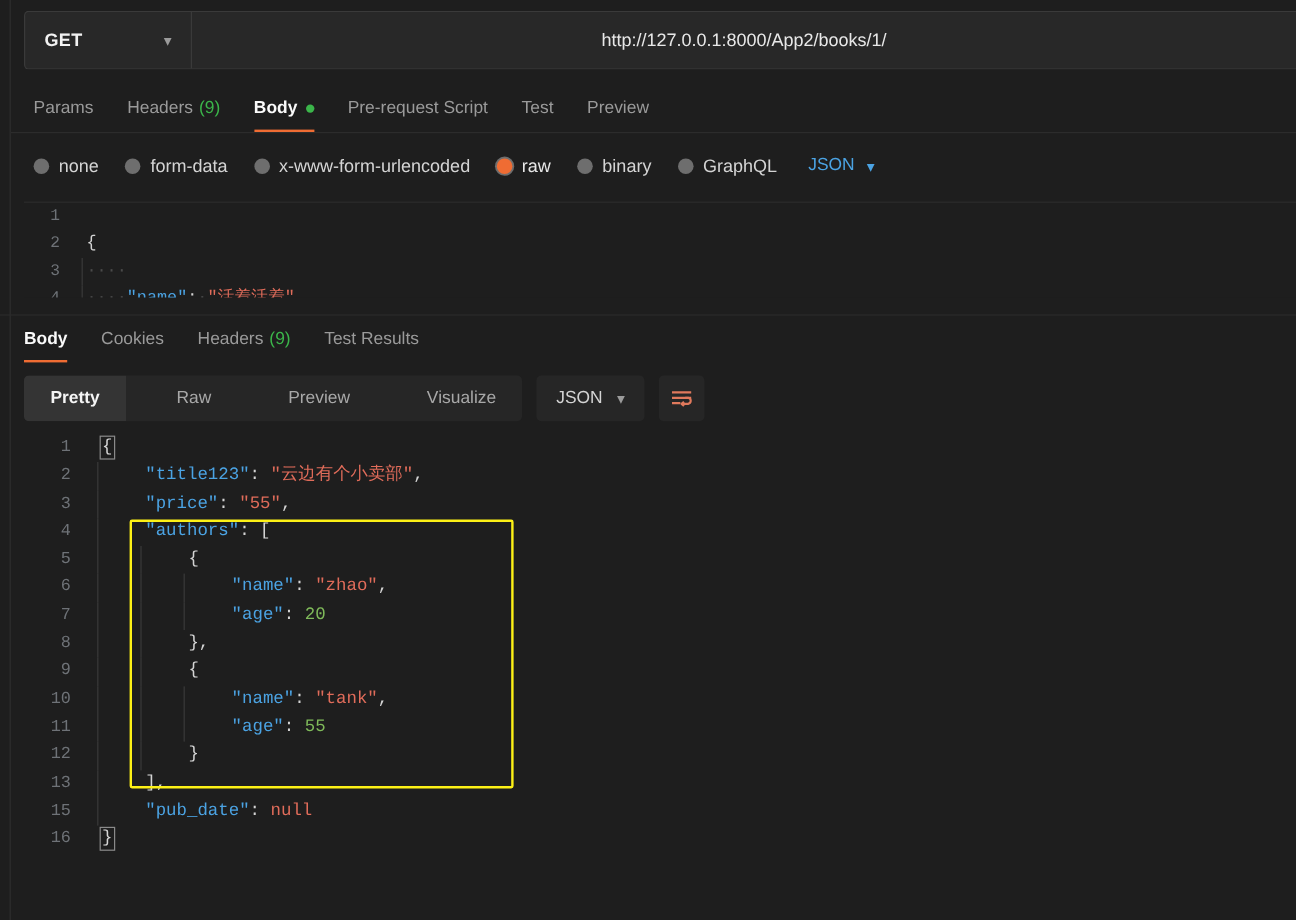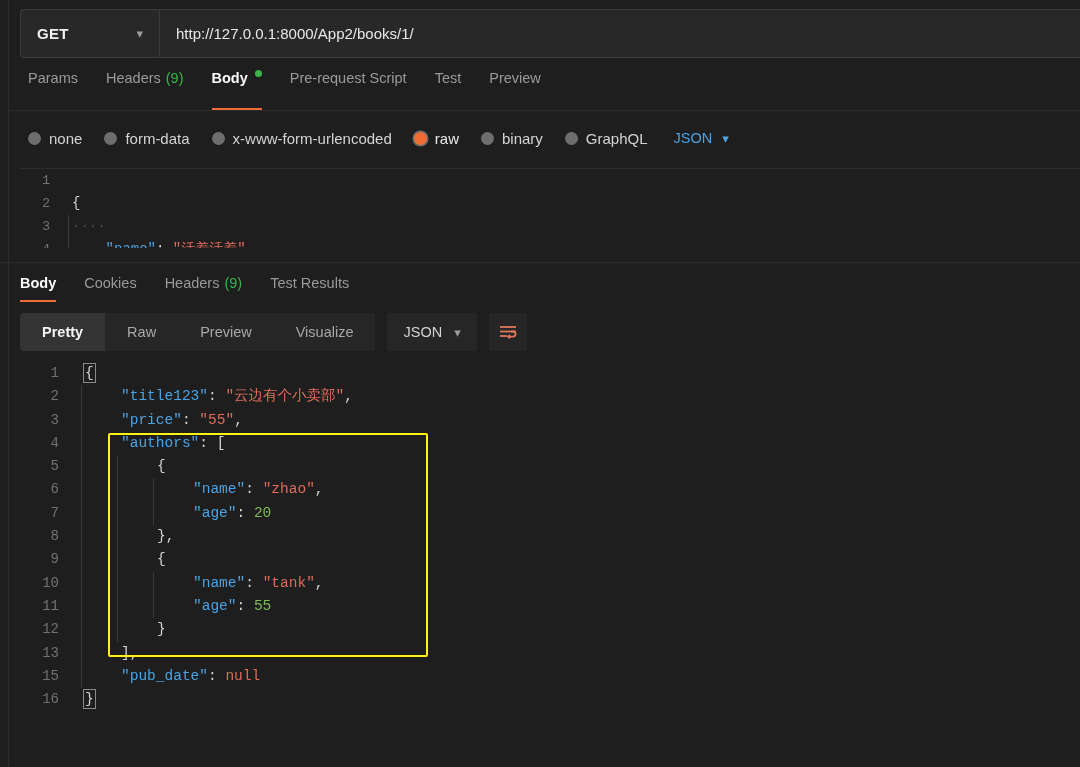--- a/index.html
+++ b/index.html
@@ -32,29 +32,30 @@
   }
   .method-label {
     color: #f2f2f2; font-size: 15px; font-weight: bold; letter-spacing: .3px;
     flex: 1;
   }
   .chev { color: #9b9b9b; font-size: 13px; line-height: 1; }
   .url-input {
     flex: 1; display: flex; align-items: center; padding: 0 16px;
     color: #e8e8e8; font-size: 15px; cursor: text;
     font-family: "Liberation Sans", sans-serif;
+    justify-content: center;
   }
 
   
   .req-tabs {
     position: absolute; left: 20px; top: 70px; right: 0; height: 40px;
     display: flex; align-items: center; gap: 0;
   }
   .req-tab {
-    position: relative; height: 40px; display: flex; 
+    position: relative; height: 40px; display: flex; align-items: center;
     padding: 0 14px; color: #9a9a9a; font-size: 14.5px; cursor: pointer;
     white-space: nowrap;
   }
   .req-tab:first-child { padding-left: 8px; }
   .req-tab.active { color: #fafafa; font-weight: bold; }
   .req-tab.active::after {
     content: ""; position: absolute; left: 14px; right: 14px; bottom: 0;
     height: 2px; background: #ef6c33;
   }
   .req-tab:first-child.active::after { left: 8px; }
@@ -145,20 +146,21 @@
   }
 
   
   .resp-toolbar {
     position: absolute; left: 20px; top: 313px; height: 38px;
     display: flex; align-items: center; gap: 12px;
   }
   .seg-group {
     display: flex; background: #262626; border-radius: 4px; height: 38px;
     overflow: hidden;
+    gap: 20px;
   }
   .seg {
     display: flex; align-items: center; padding: 0 22px;
     color: #a8a8a8; font-size: 14.5px; cursor: pointer; white-space: nowrap;
   }
   .seg.active { background: #343434; color: #f5f5f5; font-weight: bold; }
   .fmt-box {
     display: flex; align-items: center; gap: 12px;
     background: #262626; border-radius: 4px; height: 38px;
     padding: 0 16px; cursor: pointer;

